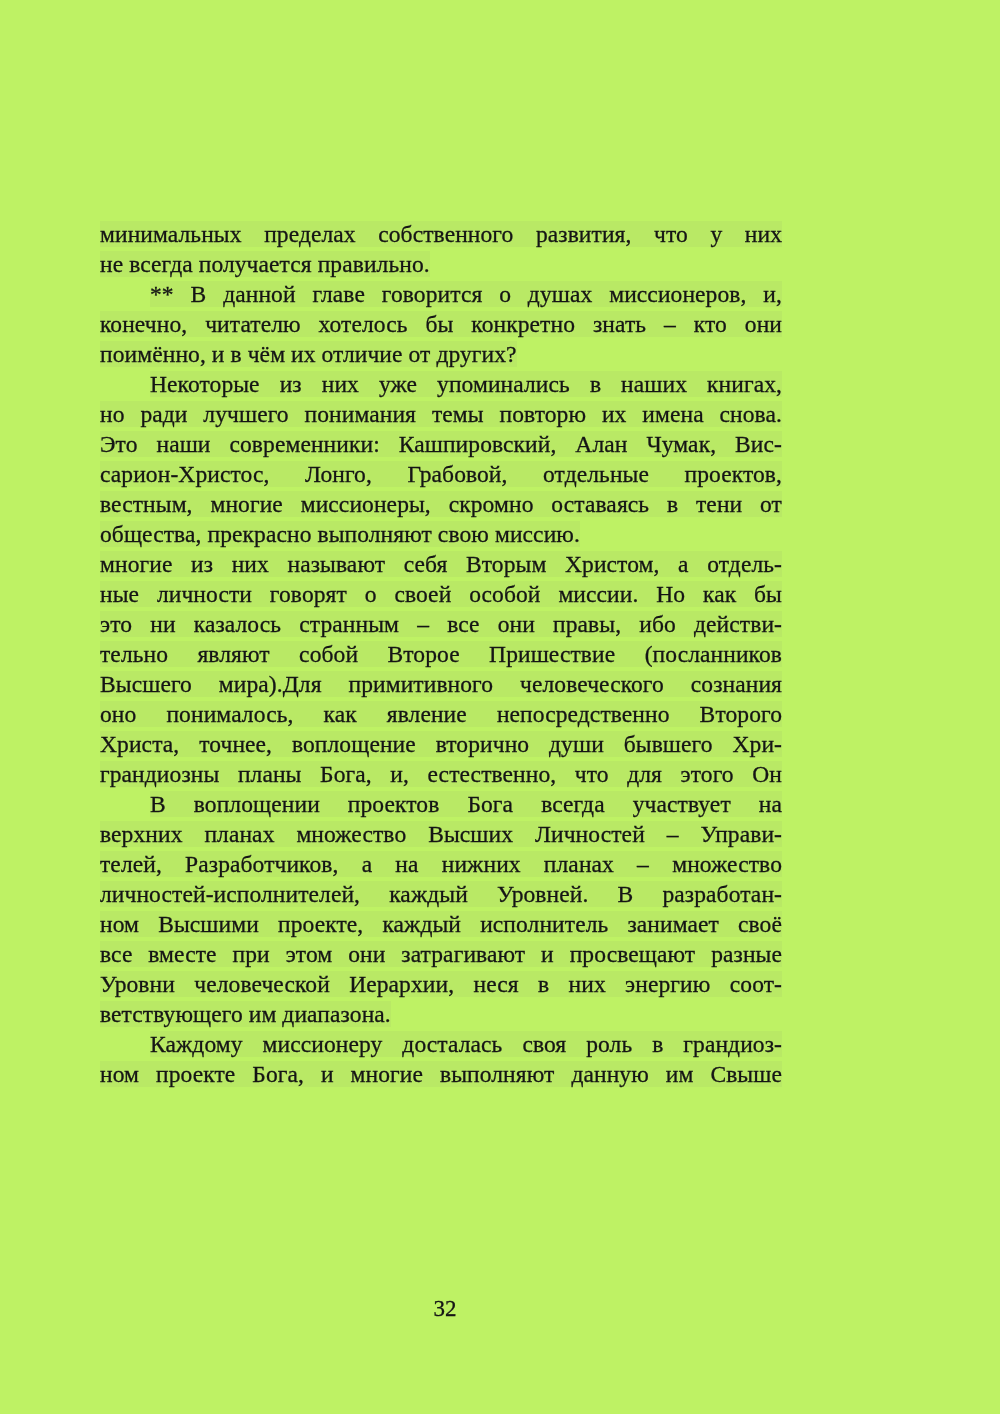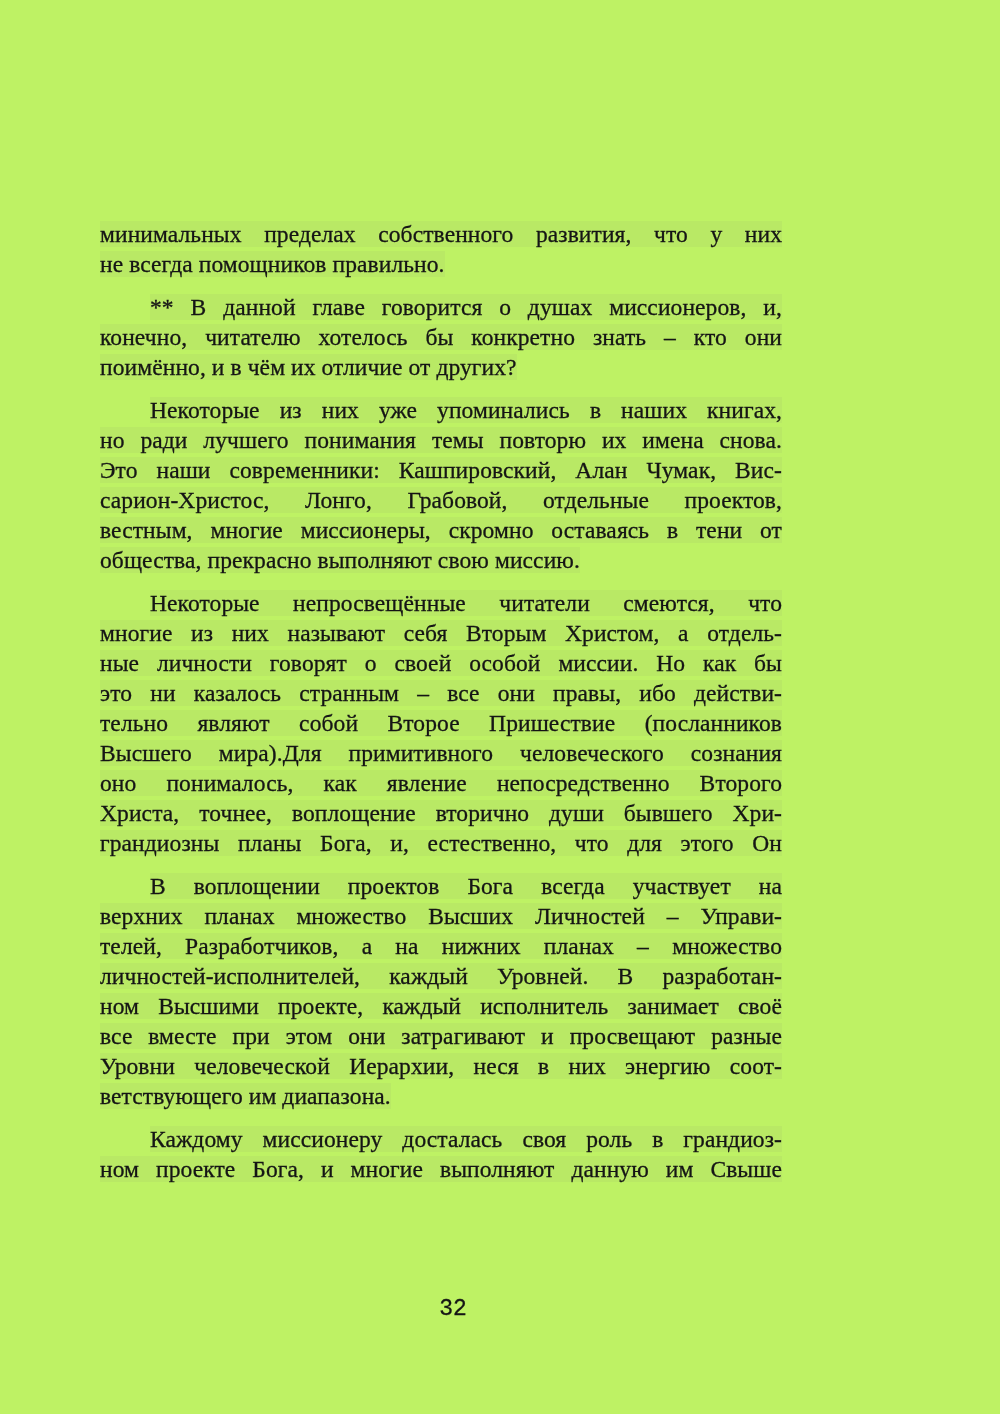--- a/index.html
+++ b/index.html
@@ -32,54 +32,51 @@
     text-align-last: justify;
     -webkit-text-stroke: 0.3px currentColor;
     letter-spacing: 0.1px;
   }
   .line.last {
     text-align: left;
     text-align-last: left;
   }
   .line.indent {
     text-indent: 50px;
-    margin-top: 13px;
   }
   .line .scan {
     background: rgba(130, 130, 130, 0.07);
   }
   .page-number {
     position: absolute;
     top: 1294px;
-    left: 112px;
+    left: 104px;
     width: 682px;
     text-align: center;
     font-size: 23px;
     line-height: 30px;
-    font-family: Liberation Mono, monospace;
     -webkit-text-stroke: 0.3px currentColor;
   }
 </style>
 </head>
 <body>
 
 <div class="book-page">
   <div class="text-block">
       <div class="line"><span class="scan">минимальных пределах собственного развития, что у них</span></div>
-      <div class="line last"><span class="scan">не всегда помощников правильно.</span></div>
+      <div class="line last"><span class="scan">не всегда получается правильно.</span></div>
       <div class="line indent"><span class="scan">** В данной главе говорится о душах миссионеров, и,</span></div>
       <div class="line"><span class="scan">конечно, читателю хотелось бы конкретно знать – кто они</span></div>
       <div class="line last"><span class="scan">поимённо, и в чём их отличие от других?</span></div>
       <div class="line indent"><span class="scan">Некоторые из них уже упоминались в наших книгах,</span></div>
       <div class="line"><span class="scan">но ради лучшего понимания темы повторю их имена снова.</span></div>
       <div class="line"><span class="scan">Это наши современники: Кашпировский, Алан Чумак, Вис-</span></div>
       <div class="line"><span class="scan">сарион-Христос, Лонго, Грабовой, отдельные проектов,</span></div>
       <div class="line"><span class="scan">вестным, многие миссионеры, скромно оставаясь в тени от</span></div>
       <div class="line last"><span class="scan">общества, прекрасно выполняют свою миссию.</span></div>
-      <div class="line indent"><span class="scan">Некоторые непросвещённые читатели смеются, что</span></div>
       <div class="line"><span class="scan">многие из них называют себя Вторым Христом, а отдель-</span></div>
       <div class="line"><span class="scan">ные личности говорят о своей особой миссии. Но как бы</span></div>
       <div class="line"><span class="scan">это ни казалось странным – все они правы, ибо действи-</span></div>
       <div class="line"><span class="scan">тельно являют собой Второе Пришествие (посланников</span></div>
       <div class="line"><span class="scan">Высшего мира).Для примитивного человеческого сознания</span></div>
       <div class="line"><span class="scan">оно понималось, как явление непосредственно Второго</span></div>
       <div class="line"><span class="scan">Христа, точнее, воплощение вторично души бывшего Хри-</span></div>
       <div class="line"><span class="scan">грандиозны планы Бога, и, естественно, что для этого Он</span></div>
       <div class="line indent"><span class="scan">В воплощении проектов Бога всегда участвует на</span></div>
       <div class="line"><span class="scan">верхних планах множество Высших Личностей – Управи-</span></div>

